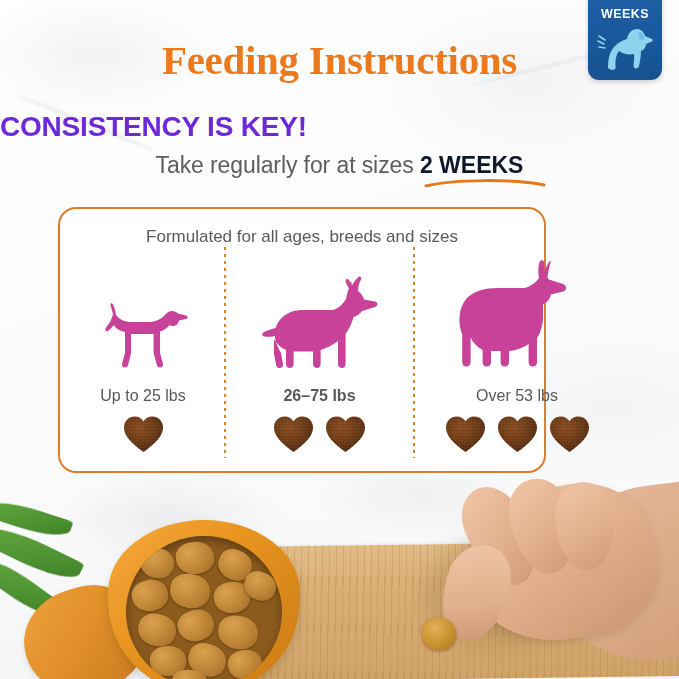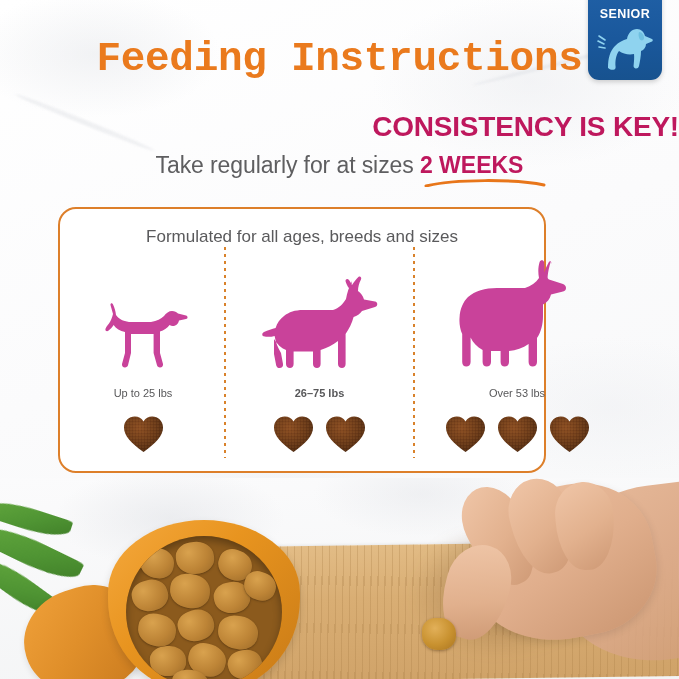--- a/index.html
+++ b/index.html
@@ -67,49 +67,49 @@
   }
 
   
   .main-title {
     position: absolute;
     left: 0;
     top: 36px;
     width: 679px;
     text-align: center;
     color: #ea7a1d;
-    font-family: Liberation Mono, monospace;
+    font-family: Liberation Serif, serif;
     font-weight: bold;
     font-size: 41px;
     letter-spacing: -0.3px;
   }
   .sub-title {
     position: absolute;
     left: 0;
     top: 111px;
     width: 679px;
-    text-align: right;
-    color: #be185d;
+    text-align: left;
+    color: #6d28d9;
     font-size: 28px;
     font-weight: bold;
     letter-spacing: -0.2px;
   }
   .tagline {
     position: absolute;
     left: 0;
     top: 152px;
     width: 679px;
     text-align: center;
     color: #5e5e60;
     font-size: 23px;
     letter-spacing: -0.1px;
     white-space: nowrap;
   }
   .tagline .emph {
-    color: #be185d;
+    color: #0f172a;
     font-weight: bold;
     letter-spacing: 0px;
   }
   .swoosh {
     position: absolute;
     left: 424px;
     top: 175px;
     width: 122px;
     height: 12px;
     overflow: hidden;
@@ -170,21 +170,21 @@
   }
   .dog-wrap svg { display: block; }
 
   .size-label {
     position: absolute;
     left: 0;
     top: 140px;
     width: 100%;
     text-align: center;
     color: #58585a;
-    font-size: 11px;
+    font-size: 16px;
   }
 
   .treats {
     position: absolute;
     left: 0;
     top: 166px;
     width: 100%;
     display: flex;
     justify-content: center;
     gap: 7px;
@@ -346,21 +346,21 @@
 <body>
 
 <div id="page">
 
   <div class="bg-marble"></div>
   <div class="marble-vein" style="left:10px;  top:120px; width:150px; height:5px;  transform:rotate(22deg);"></div>
   <div class="marble-vein" style="left:470px; top:60px;  width:190px; height:4px;  transform:rotate(-14deg);"></div>
   <div class="marble-vein" style="left:200px; top:440px; width:220px; height:4px;  transform:rotate(8deg);"></div>
 
   <div class="senior-badge">
-    <div class="senior-label">SENIOR</div>
+    <div class="senior-label">WEEKS</div>
     <svg viewBox="0 0 58 50">
 
       <path d="M9 17 L3 13" stroke="#8fd3ef" stroke-width="1.6" stroke-linecap="round" fill="none"></path>
       <path d="M8 21 L2 18" stroke="#8fd3ef" stroke-width="1.6" stroke-linecap="round" fill="none"></path>
       <path d="M9 25 L3 24" stroke="#8fd3ef" stroke-width="1.6" stroke-linecap="round" fill="none"></path>
 
       <path fill="#8fd3ef" d="M12 45
         C12 35 14 28 19 23
         C23 19 27 17 31 16
         C32 10 36 6 41 6

